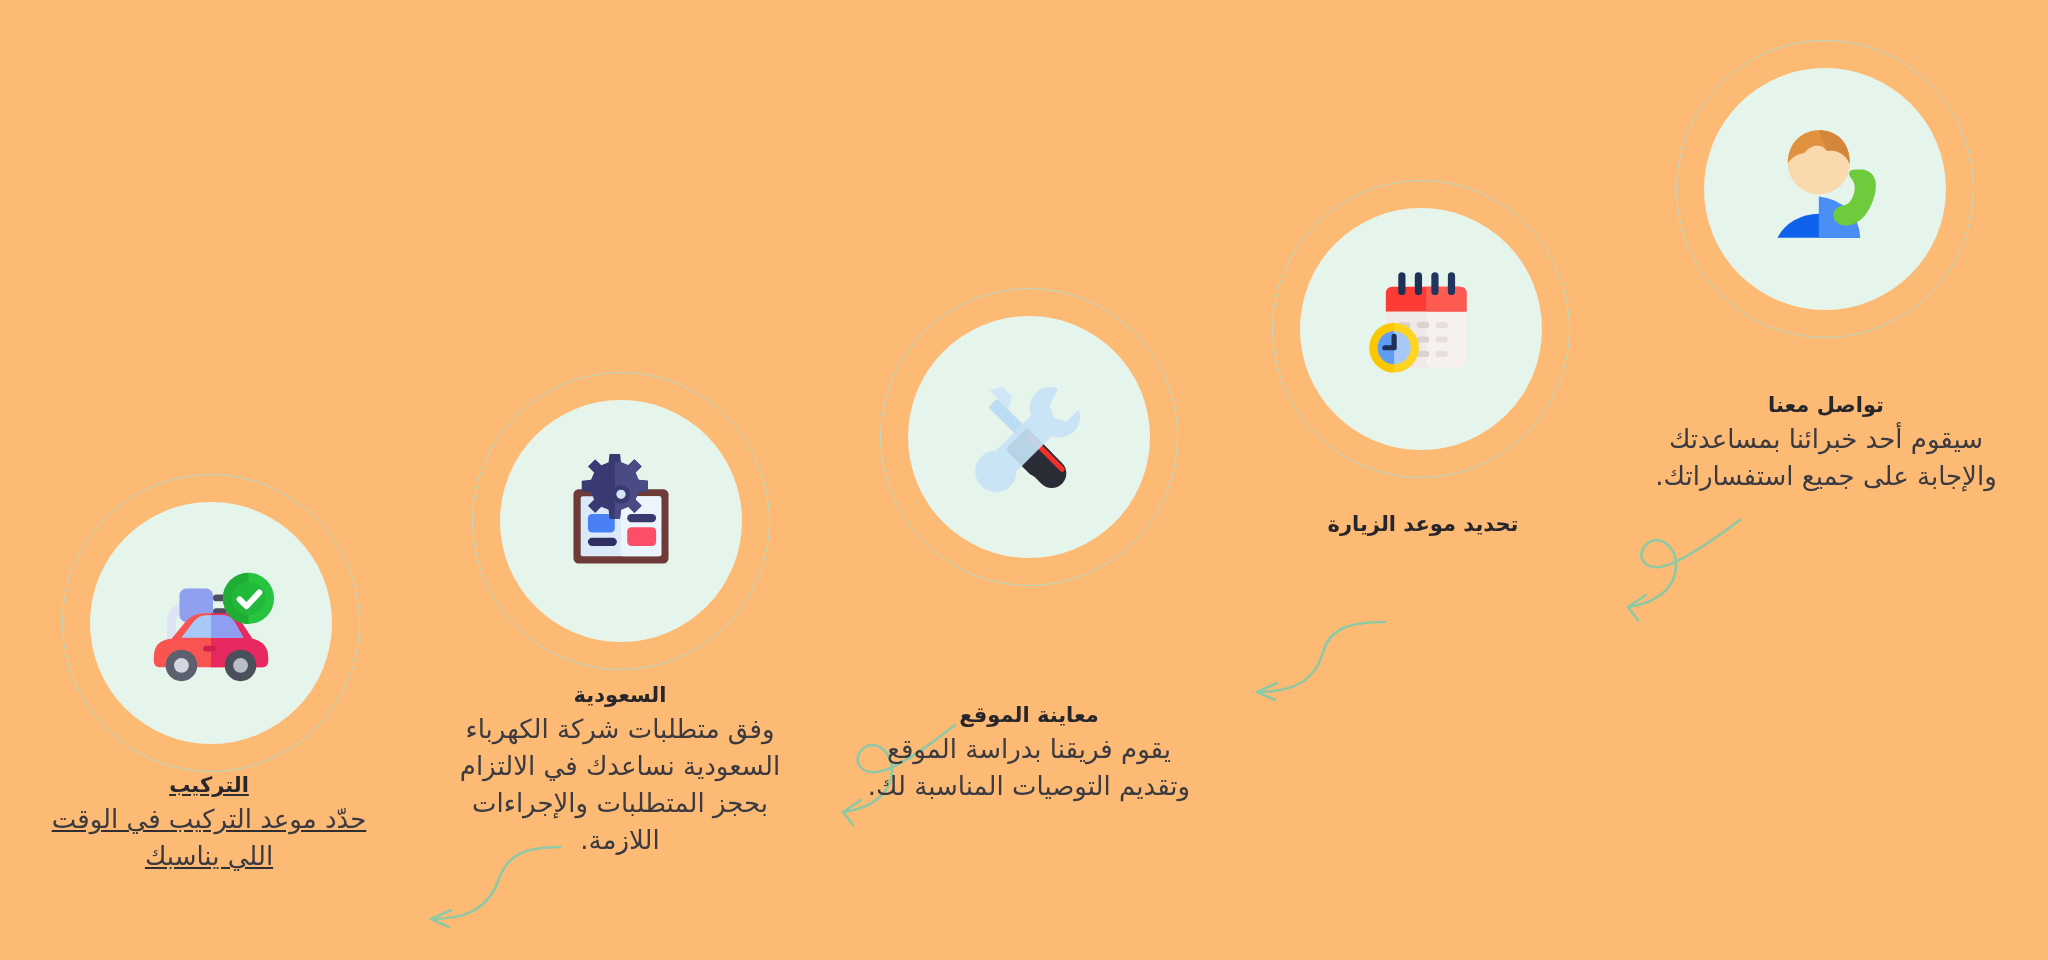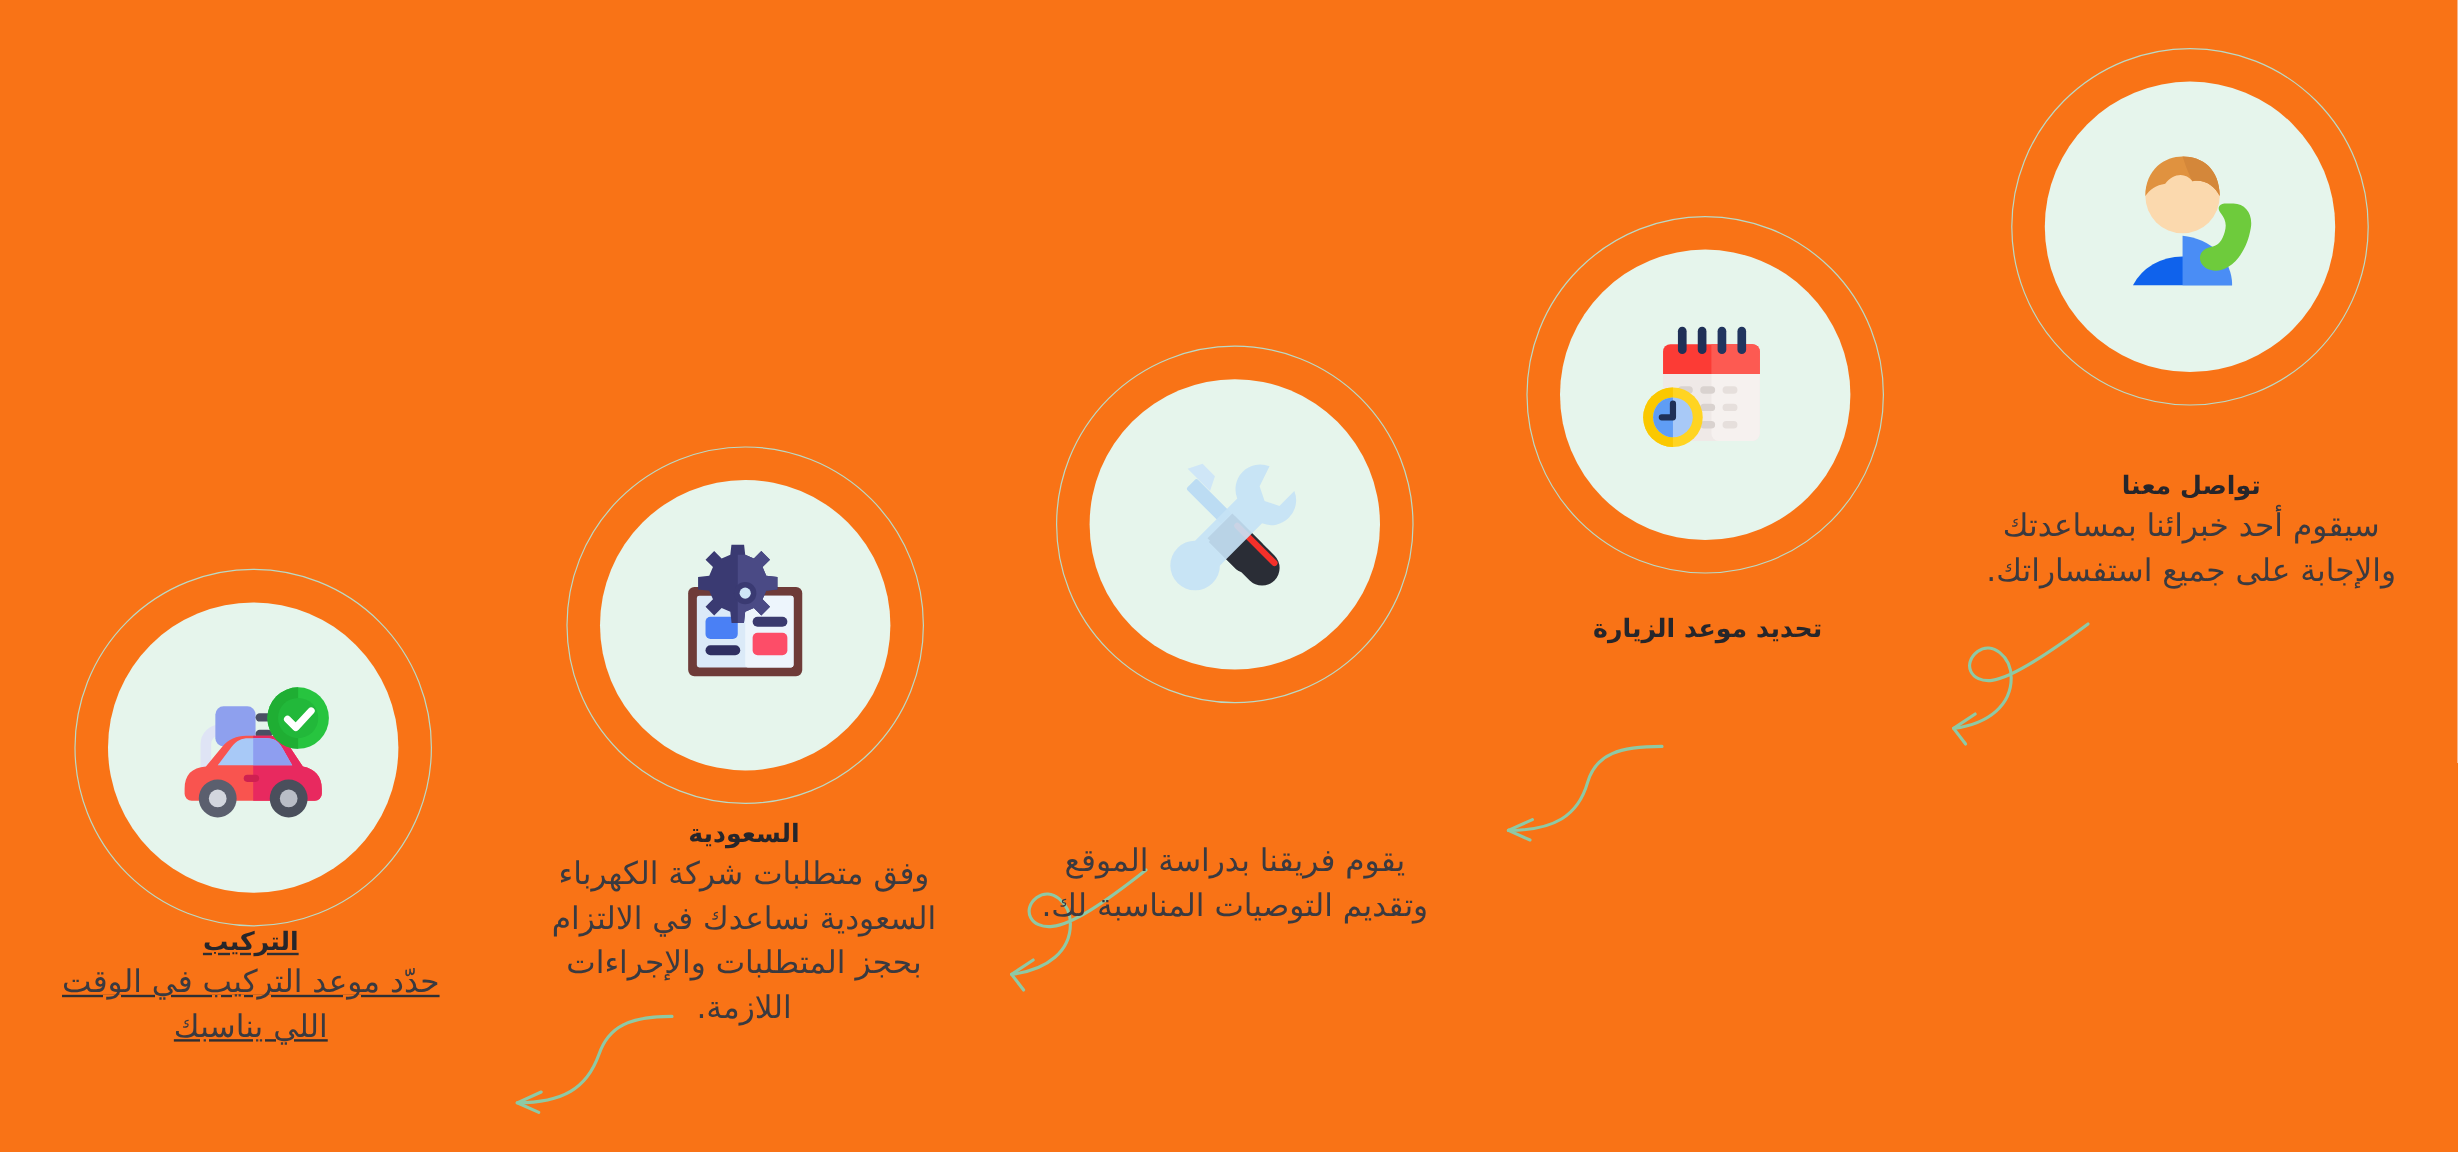--- a/index.html
+++ b/index.html
@@ -4,21 +4,21 @@
 <style>
   html, body {
     margin: 0;
     padding: 0;
     background: #f4f4fa;
   }
   #stage {
     position: relative;
     width: 2048px;
     height: 960px;
-    background: #f97316;
+    background: #fdba74;
     overflow: hidden;
     font-family: "DejaVu Sans", "Liberation Sans", sans-serif;
   }
 
   
   .step { position: absolute; }
 
   .circle-wrap {
     position: absolute;
     left: 0; top: 0;
@@ -173,20 +173,21 @@
             <path d="M58 56 L92 90 a14 14 0 0 1 -20 20 L38 76 z" fill="#2a2d36" transform="rotate(0 60 60)"></path>
           </g>
 
           <path d="M62 66 L92 96" stroke="#f5302a" stroke-width="5" stroke-linecap="round"></path>
 
           <path d="M88 18 a20 20 0 0 0 -26 26 L30 76 a14 14 0 0 0 -2 2 a20 20 0 1 0 20 20 a14 14 0 0 0 2 -2 l32 -32 a20 20 0 0 0 26 -26 l-12 12 l-12 -4 l-4 -12 z" fill="#c5e2f5" opacity="0.92"></path>
         </svg>
       </div>
     </div>
     <div class="textblock" style="left:-26px; top:412px; width:350px;">
+      <p class="title">معاينة الموقع</p>
       <p class="body">يقوم فريقنا بدراسة الموقع وتقديم التوصيات المناسبة لك.</p>
     </div>
   </div>
 
   <div class="step" style="left:472px; top:372px;">
     <div class="circle-wrap" style="width:298px; height:298px;">
       <div class="ring" style="width:298px; height:298px;"></div>
       <div class="disc" style="left:28px; top:28px; width:242px; height:242px;"></div>
       <div class="icon-slot" style="left:87px; top:82px; width:124px; height:124px;">
         <svg viewBox="0 0 120 120" width="124" height="124">

